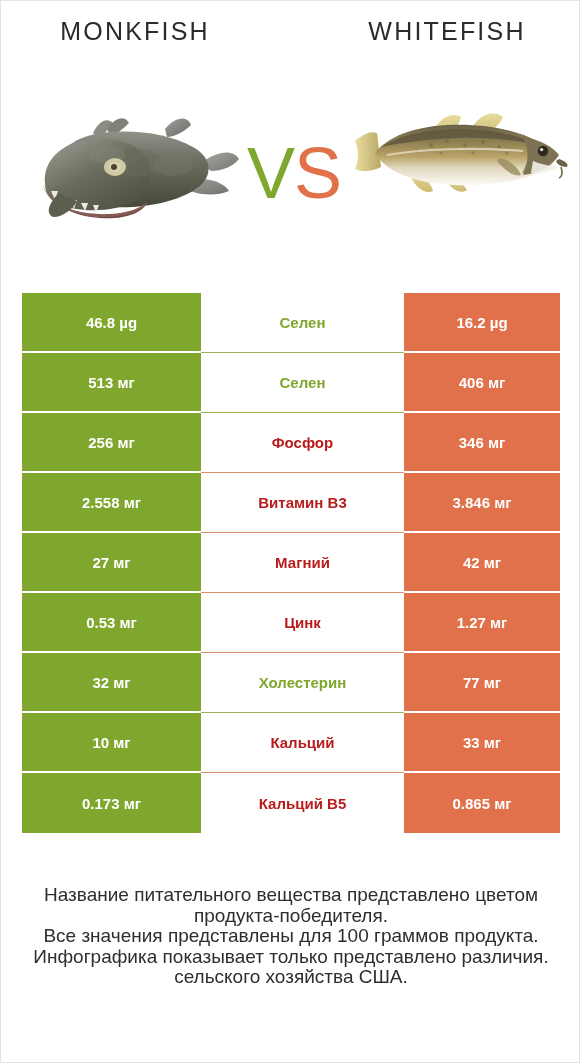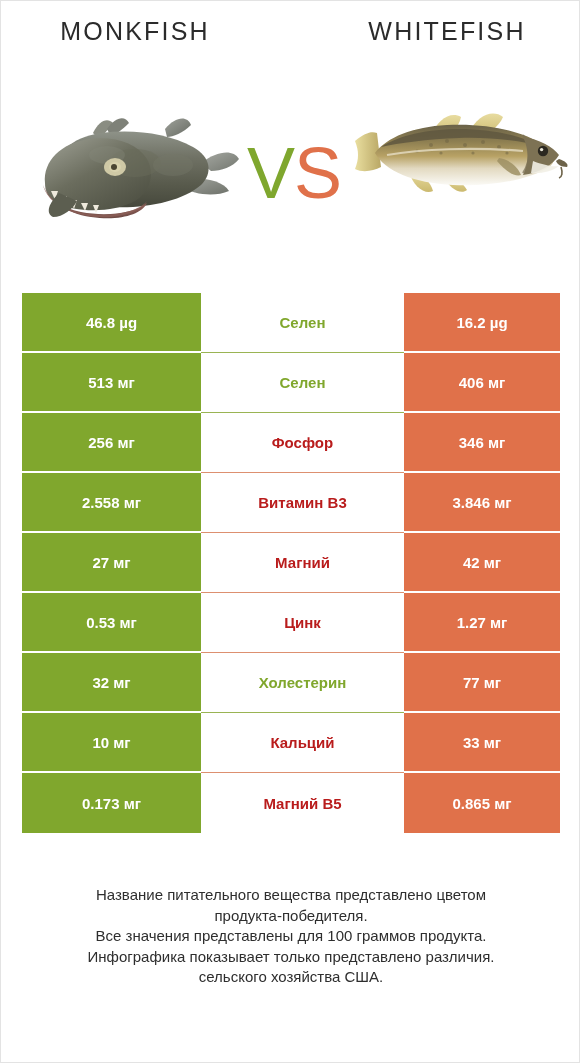--- a/index.html
+++ b/index.html
@@ -131,21 +131,21 @@
 
   
   .footer {
     position: absolute;
     left: 20px;
     top: 884px;
     width: 540px;
     text-align: center;
     font-family: "Liberation Sans", "DejaVu Sans", sans-serif;
     font-weight: 300;
-    font-size: 15px;
+    font-size: 19px;
     line-height: 20.5px;
     color: #2e2e2e;
   }
   .footer-line { display: block; }
 </style>
 </head>
 <body>
 
 <div class="page">
 
@@ -346,21 +346,21 @@
         <div class="cell cell-mid green">Холестерин</div>
         <div class="cell cell-right">77 мг</div>
       </div>
       <div class="row">
         <div class="cell cell-left">10 мг</div>
         <div class="cell cell-mid orange">Кальций</div>
         <div class="cell cell-right">33 мг</div>
       </div>
       <div class="row">
         <div class="cell cell-left">0.173 мг</div>
-        <div class="cell cell-mid orange">Магний B5</div>
+        <div class="cell cell-mid orange">Кальций B5</div>
         <div class="cell cell-right">0.865 мг</div>
       </div>
     </div>
 
   <div class="footer">
 
   <span class="footer-line">Название питательного вещества представлено цветом</span>
       <span class="footer-line">продукта-победителя.</span>
       <span class="footer-line">Все значения представлены для 100 граммов продукта.</span>
       <span class="footer-line">Инфографика показывает только представлено различия.</span>

